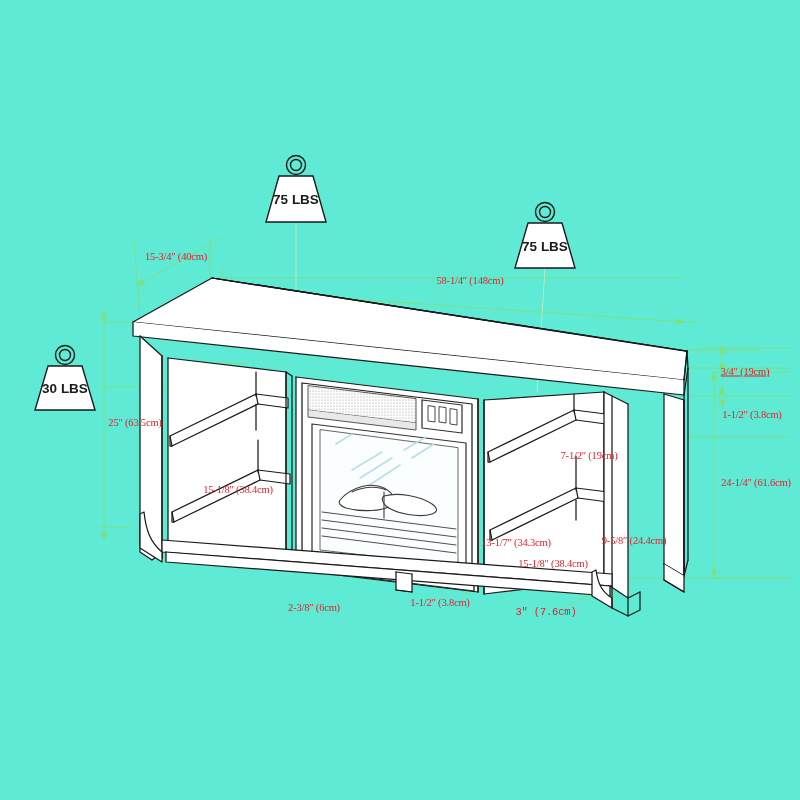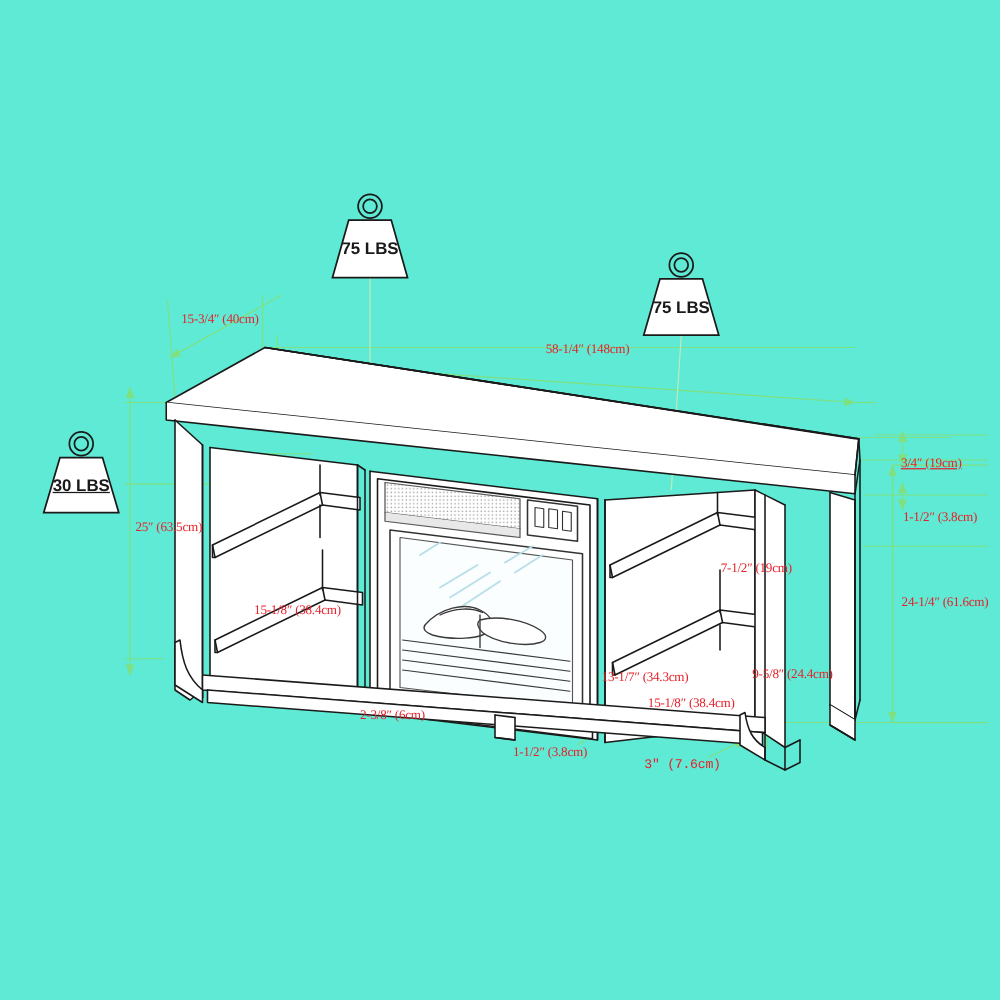--- a/index.html
+++ b/index.html
@@ -295,43 +295,43 @@
         <path d="M664,564 L664,580 L684,592 L684,576" fill="#ffffff"></path>
         <path d="M664,580 L684,592"></path>
       </g>
     </g>
   </svg>
 
   <div class="weight-label" style="left:296px; top:199px;">75 LBS</div>
 
   <div class="weight-label" style="left:545px; top:246px;">75 LBS</div>
 
-  <div class="weight-label" style="left:65px; top:388px;text-decoration:underline;">30 LBS</div>
+  <div class="weight-label" style="left:65px; top:388px;">30 LBS</div>
 
   <div class="dim-label" style="left:176px; top:256px;">15-3/4″ (40cm)</div>
 
   <div class="dim-label" style="left:470px; top:280px;">58-1/4″ (148cm)</div>
 
   <div class="dim-label" style="left:110px; top:422px;margin-left:25px;">25″ (63.5cm)</div>
 
   <div class="dim-label" style="left:745px; top:371px;text-decoration:underline;">3/4″ (19cm)</div>
 
   <div class="dim-label" style="left:752px; top:414px;">1-1/2″ (3.8cm)</div>
 
   <div class="dim-label" style="left:740px; top:482px;margin-left:16px;">24-1/4″ (61.6cm)</div>
 
-  <div class="dim-label" style="left:589px; top:455px;margin-left:16px;">7-1/2″ (19cm)</div>
+  <div class="dim-label" style="left:589px; top:455px;">7-1/2″ (19cm)</div>
 
   <div class="dim-label" style="left:238px; top:489px;">15-1/8″ (38.4cm)</div>
 
   <div class="dim-label" style="left:516px; top:542px;">13-1/7″ (34.3cm)</div>
 
   <div class="dim-label" style="left:593px; top:540px;margin-left:41px;">9-5/8″ (24.4cm)</div>
 
   <div class="dim-label" style="left:553px; top:563px;">15-1/8″ (38.4cm)</div>
 
-  <div class="dim-label" style="left:314px; top:573px;">2-3/8″ (6cm)</div>
+  <div class="dim-label" style="left:314px; top:607px;">2-3/8″ (6cm)</div>
 
   <div class="dim-label" style="left:440px; top:602px;">1-1/2″ (3.8cm)</div>
 
   <div class="dim-label" style="left:546px; top:612px;font-family:Liberation Mono, monospace;">3″ (7.6cm)</div>
 
 </div>
 
 </body></html>

